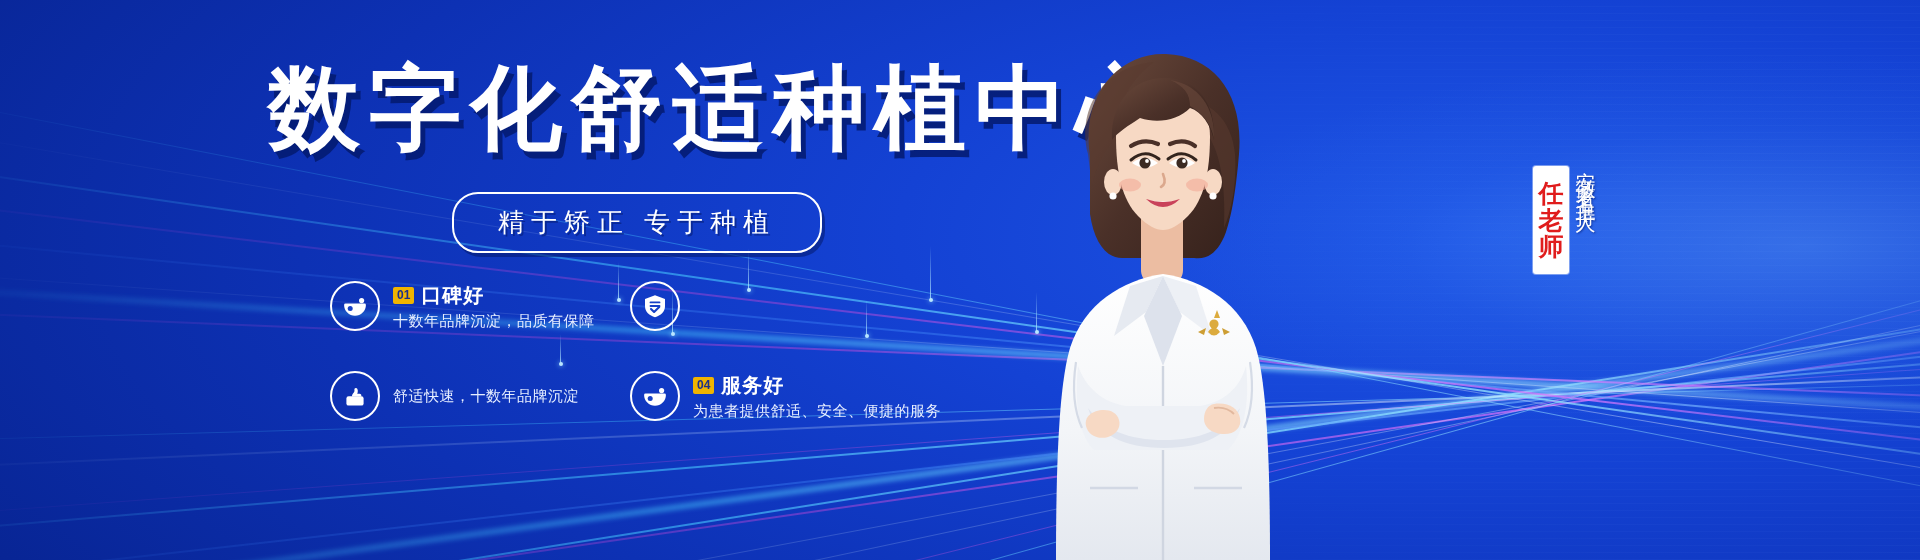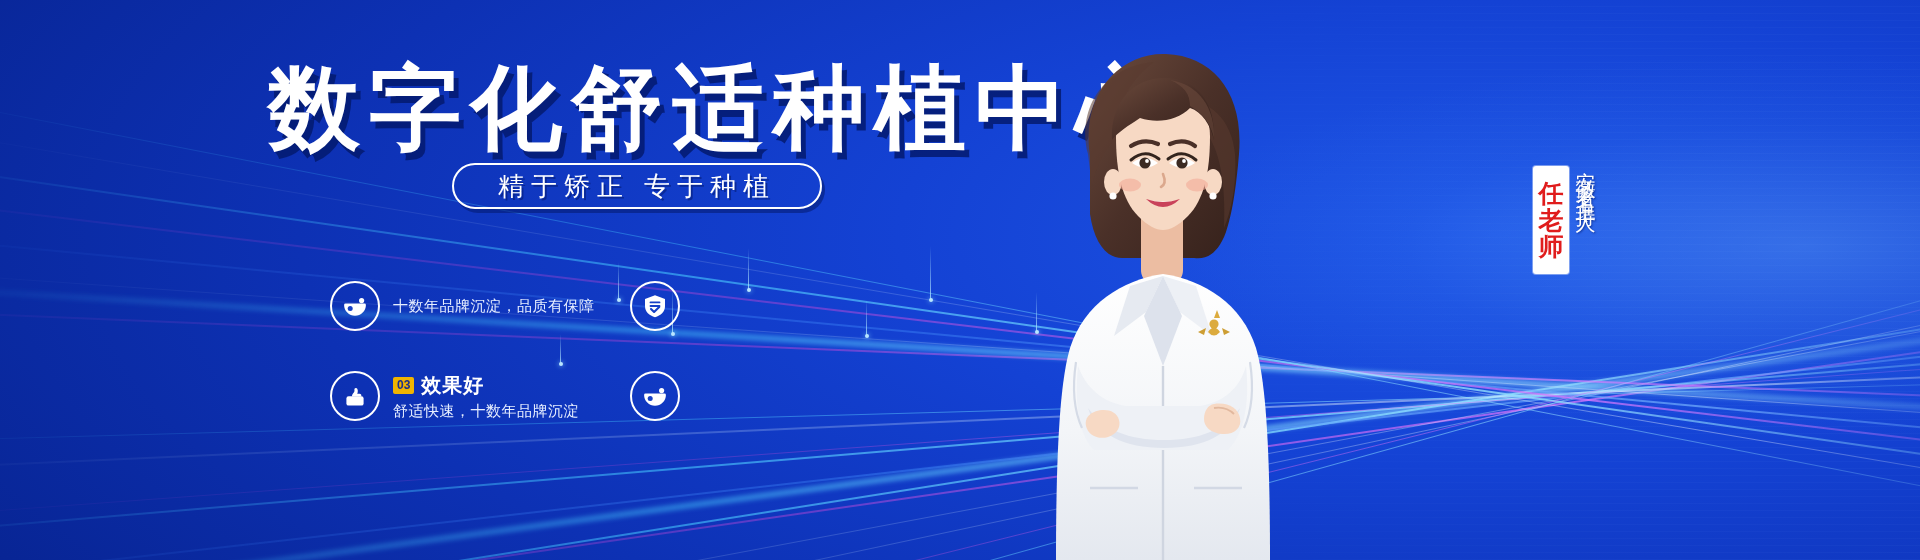--- a/index.html
+++ b/index.html
@@ -53,22 +53,22 @@
 
   
   .headline{
     position:absolute;left:268px;top:62px;width:740px;
     font-size:92px;line-height:1;font-weight:bold;color:#ffffff;
     letter-spacing:9px;white-space:nowrap;
     text-shadow:5px 7px 0 rgba(3,26,110,.85);
   }
 
   .subtitle-pill{
-    position:absolute;left:452px;top:163px;
-    width:370px;height:46px;
+    position:absolute;left:452px;top:192px;
+    width:370px;height:61px;
     border:2px solid #ffffff;border-radius:26px;
     display:flex;align-items:center;justify-content:center;
     box-shadow:3px 4px 0 rgba(3,26,110,.55);
   }
   .subtitle-pill span{
     color:#fff;font-size:26px;letter-spacing:7px;font-weight:500;
     text-shadow:2px 2px 0 rgba(3,26,110,.55);
     white-space:nowrap;
   }
 
@@ -168,20 +168,24 @@
 
     <div class="feature">
       <div class="f-icon">
         <svg width="28" height="28" viewBox="0 0 28 28">
           <path d="M4.5 11.5 h19 a1.4 1.4 0 0 1 1.4 1.4 A10.9 10.9 0 0 1 14 23.8 A10.9 10.9 0 0 1 3.1 12.9 A1.4 1.4 0 0 1 4.5 11.5 Z" fill="#ffffff"></path>
           <circle cx="9.2" cy="16.6" r="2.5" fill="#1640c6"></circle>
           <path d="M20.6 6.0 a2.6 2.6 0 1 1 0 5.2 a2.6 2.6 0 0 1 0 -5.2 Z" fill="#ffffff"></path>
         </svg>
       </div>
       <div class="f-text">
+        <div class="f-head">
+          <span class="f-num">01</span>
+          <span class="f-title">口碑好</span>
+        </div>
         <div class="f-desc">十数年品牌沉淀，品质有保障</div>
       </div>
     </div>
 
     <div class="feature">
       <div class="f-icon">
         <svg width="28" height="28" viewBox="0 0 28 28">
           <path d="M14 3.2 L24 7.0 V14 c0 6.2 -4.3 9.4 -10 11.2 C8.3 23.4 4 20.2 4 14 V7.0 Z" fill="#ffffff"></path>
           <rect x="8.6" y="9.4" width="10.8" height="1.9" rx=".9" fill="#1640c6"></rect>
           <rect x="8.6" y="13.0" width="10.8" height="1.9" rx=".9" fill="#1640c6"></rect>
@@ -192,37 +196,38 @@
 
     <div class="feature">
       <div class="f-icon">
         <svg width="28" height="28" viewBox="0 0 28 28">
           <rect x="5.4" y="14.2" width="17.2" height="9.4" rx="2.2" fill="#ffffff"></rect>
           <path d="M11.0 14.4 c0 -1.4 .6 -2.4 1.4 -3.3 c1.0 -1.1 1.2 -2.0 1.0 -3.4 c-.1 -1.0 .7 -1.8 1.6 -1.6 c1.0 .2 1.7 1.2 1.8 2.6 c.1 1.2 -.2 2.2 -.6 3.1 h2.4 c1.2 0 2.0 1.0 1.7 2.1 l-.2 .5 Z" fill="#ffffff"></path>
           <path d="M8.0 17.5 a5.9 5.9 0 0 1 11.8 0 Z" fill="#1640c6" opacity=".0"></path>
         </svg>
       </div>
       <div class="f-text">
-        <div class="f-head">
-          <span class="f-num">03</span>
-          <span class="f-title">效果好</span>
-        </div>
         <div class="f-desc">舒适快速，十数年品牌沉淀</div>
       </div>
     </div>
 
     <div class="feature">
       <div class="f-icon">
         <svg width="28" height="28" viewBox="0 0 28 28">
           <path d="M4.5 11.5 h19 a1.4 1.4 0 0 1 1.4 1.4 A10.9 10.9 0 0 1 14 23.8 A10.9 10.9 0 0 1 3.1 12.9 A1.4 1.4 0 0 1 4.5 11.5 Z" fill="#ffffff"></path>
           <circle cx="9.2" cy="16.6" r="2.5" fill="#1640c6"></circle>
           <path d="M20.6 6.0 a2.6 2.6 0 1 1 0 5.2 a2.6 2.6 0 0 1 0 -5.2 Z" fill="#ffffff"></path>
         </svg>
       </div>
       <div class="f-text">
+        <div class="f-head">
+          <span class="f-num">04</span>
+          <span class="f-title">服务好</span>
+        </div>
+        <div class="f-desc">为患者提供舒适、安全、便捷的服务</div>
       </div>
     </div>
 
   </div>
 
   <div class="person">
     <svg width="290" height="524" viewBox="0 0 290 524">
       <defs>
         <linearGradient id="coatG" x1="0" y1="0" x2="0" y2="1">
           <stop offset="0%" stop-color="#ffffff"></stop>

